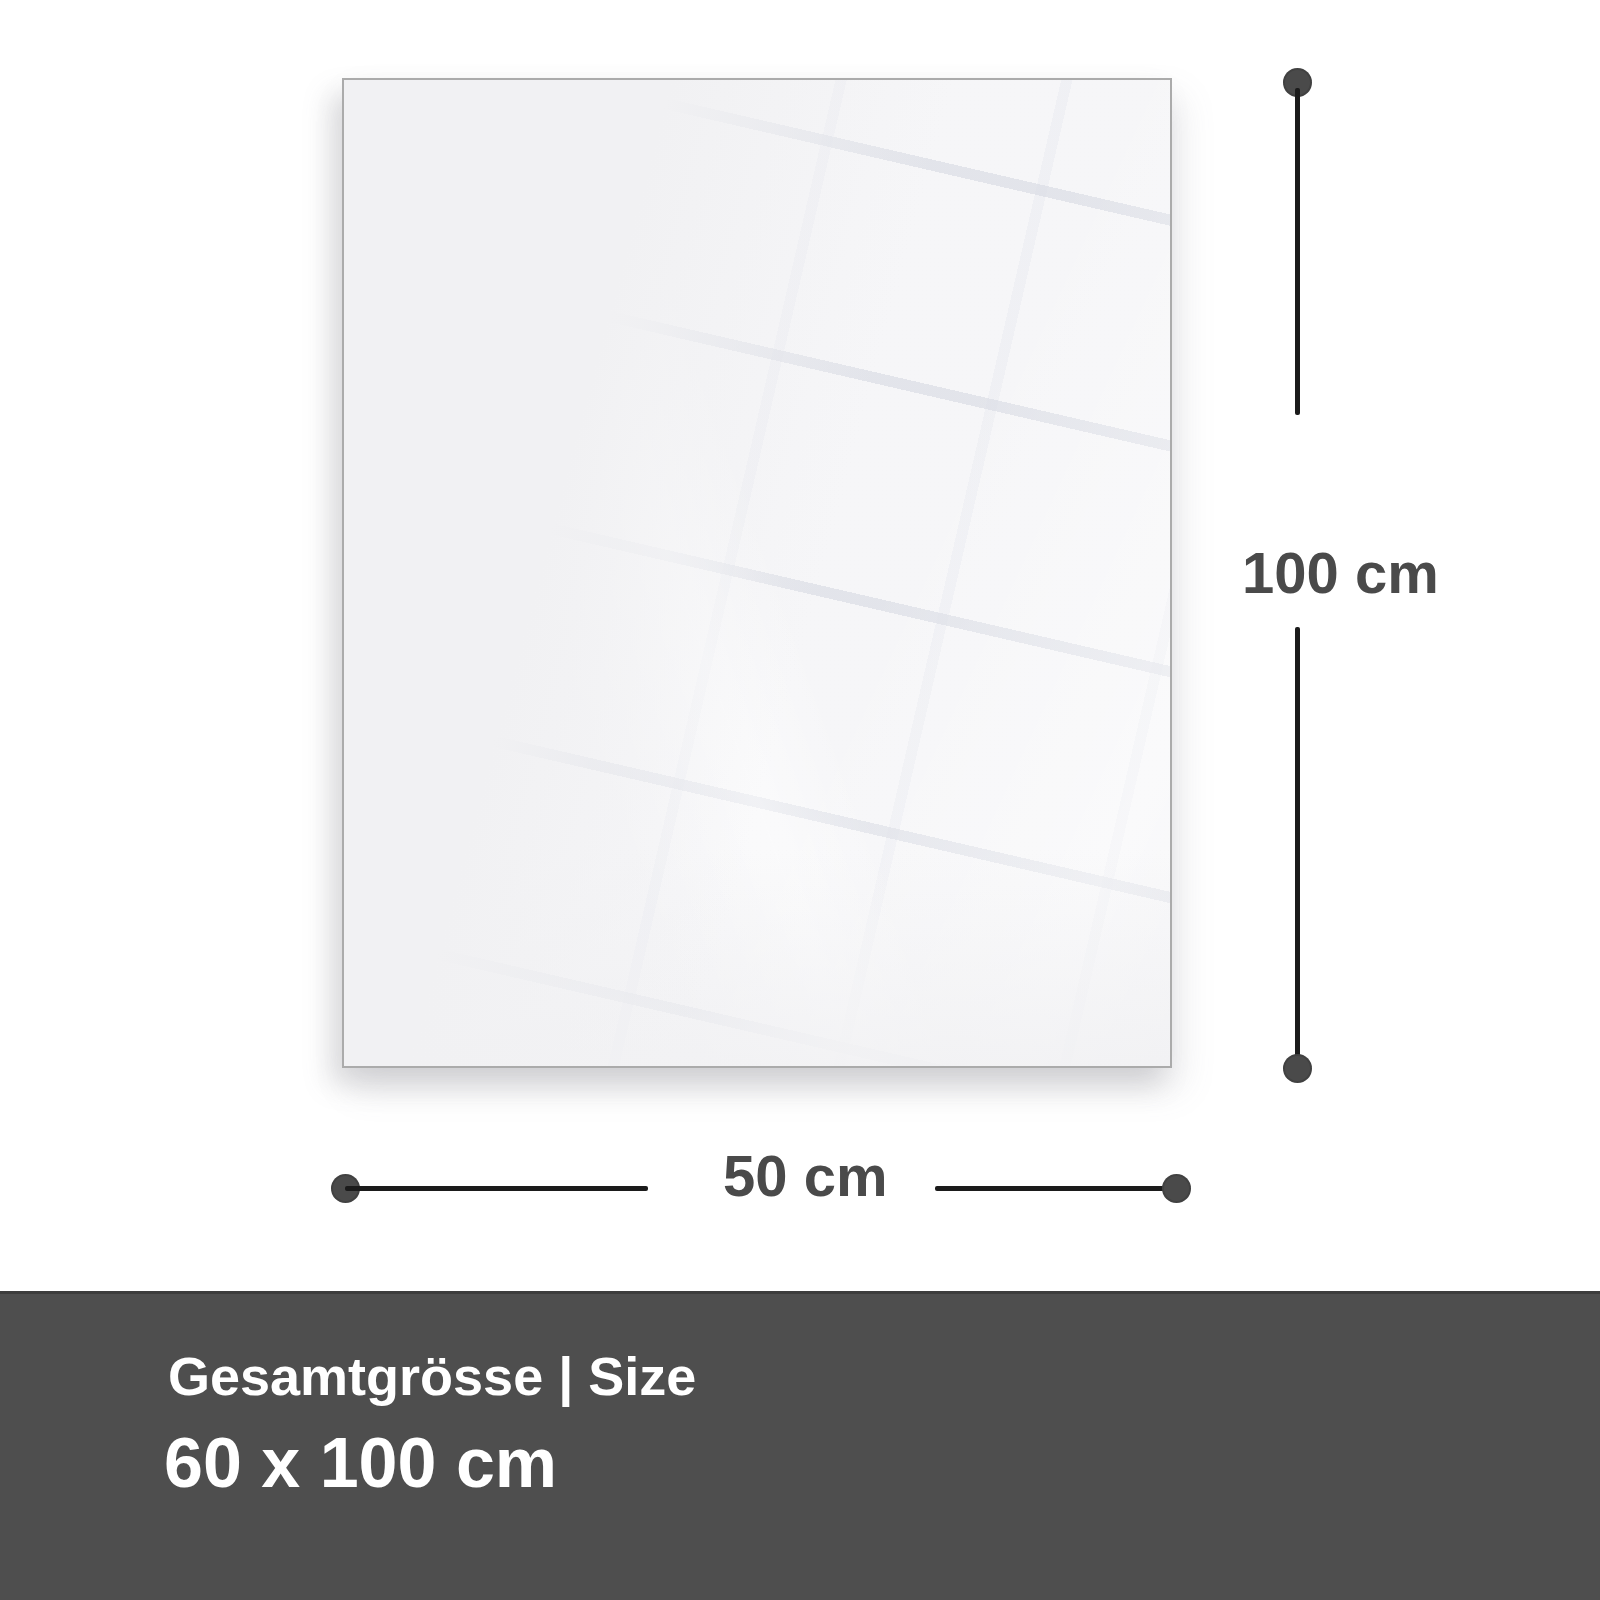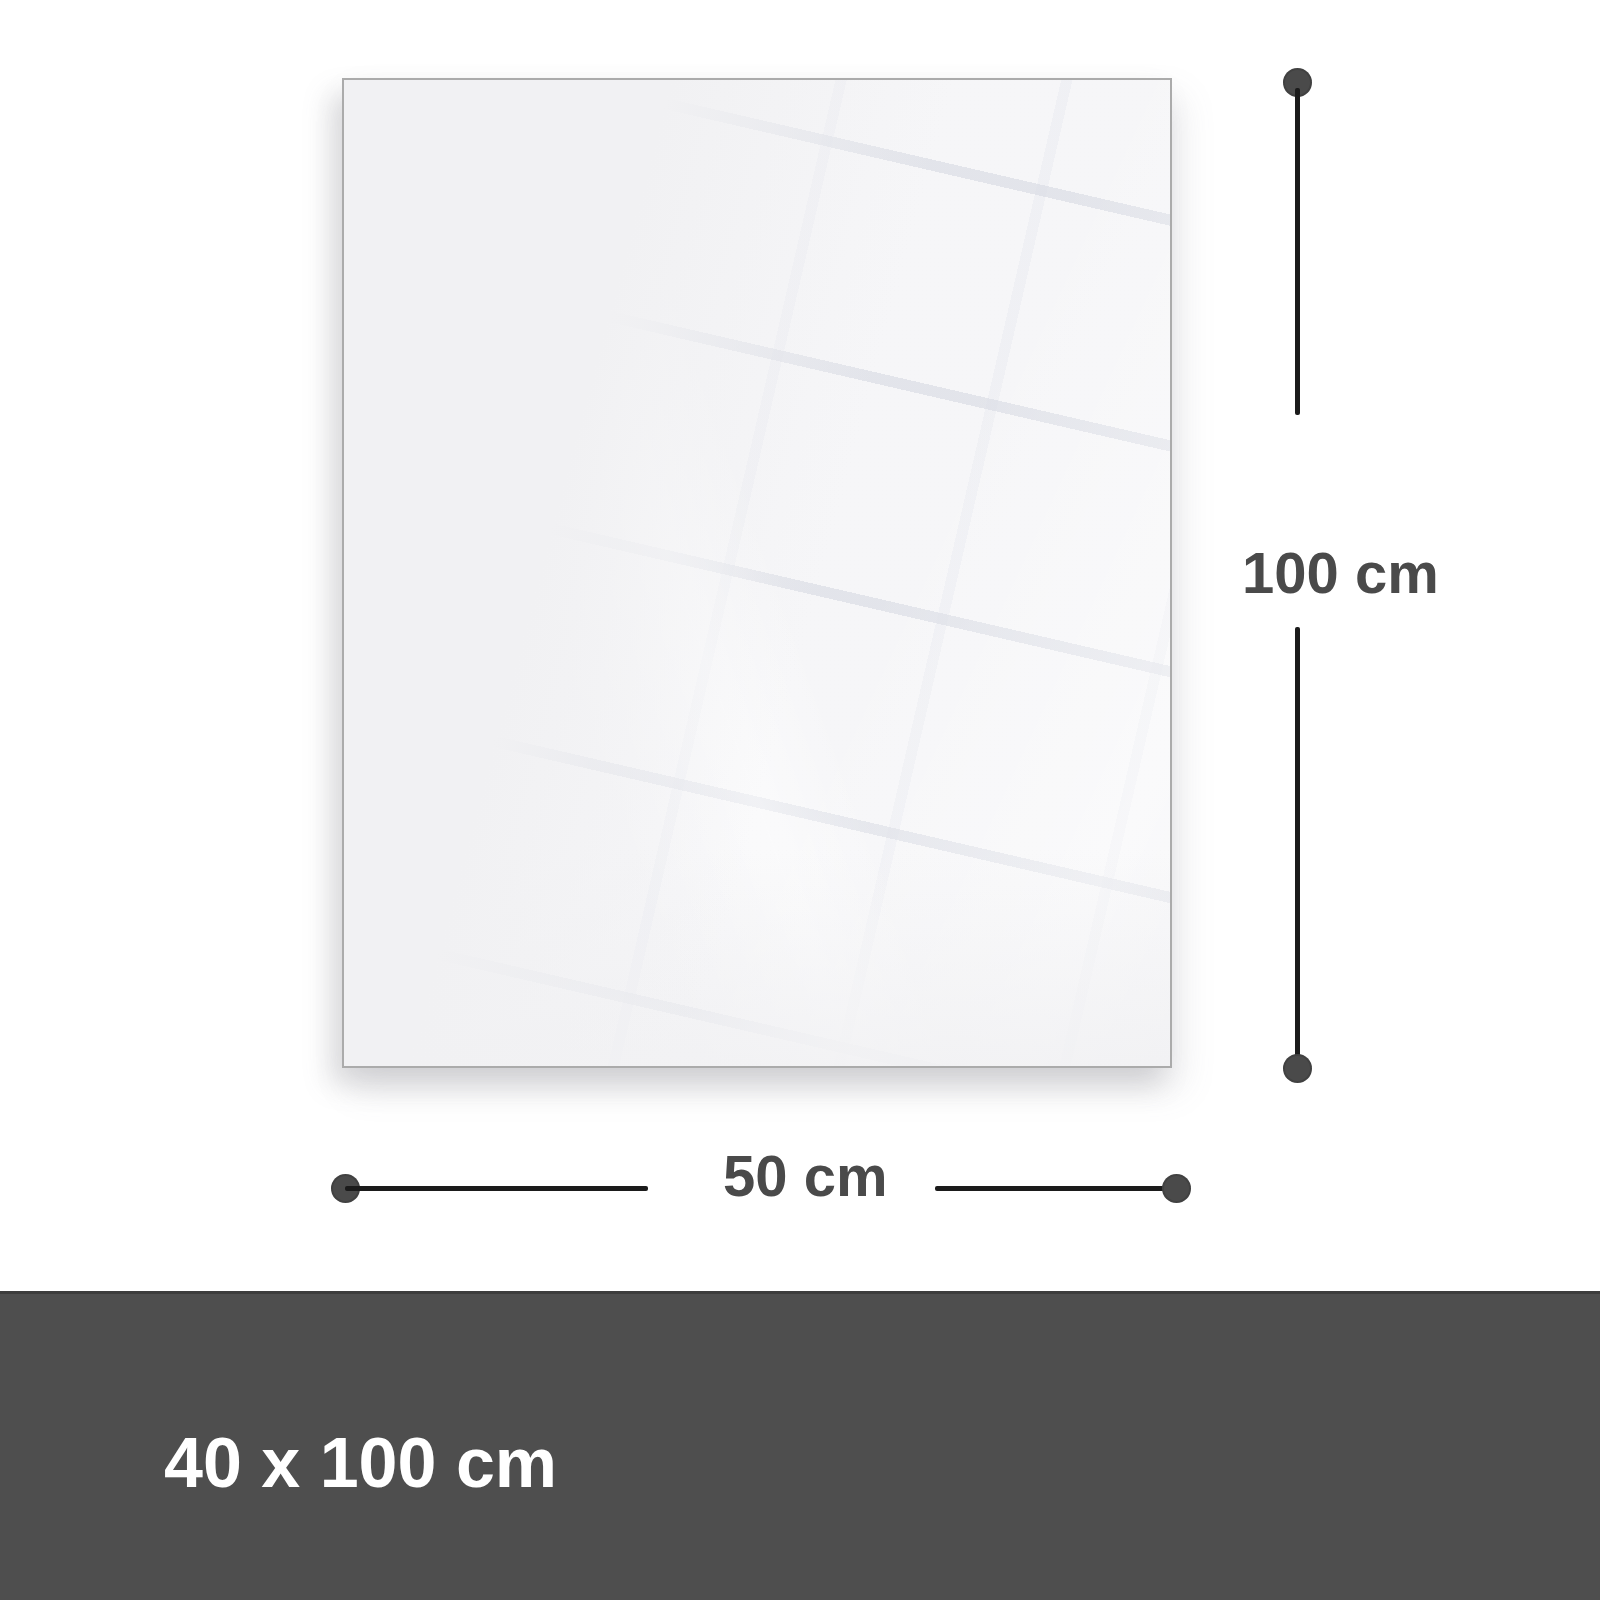--- a/index.html
+++ b/index.html
@@ -153,15 +153,16 @@
 
   <div>
     <div class="dim-dot h-dot-left"></div>
     <div class="dim-line h-seg-left"></div>
     <div class="dim-label width-label">50 cm</div>
     <div class="dim-line h-seg-right"></div>
     <div class="dim-dot h-dot-right"></div>
   </div>
 
   <div class="footer"></div>
-  <div class="footer-value">40 x 100 cm</div>
+  <div class="footer-title">Gesamtgrösse | Size</div>
+  <div class="footer-value">60 x 100 cm</div>
 
 </div>
 
 </body></html>

